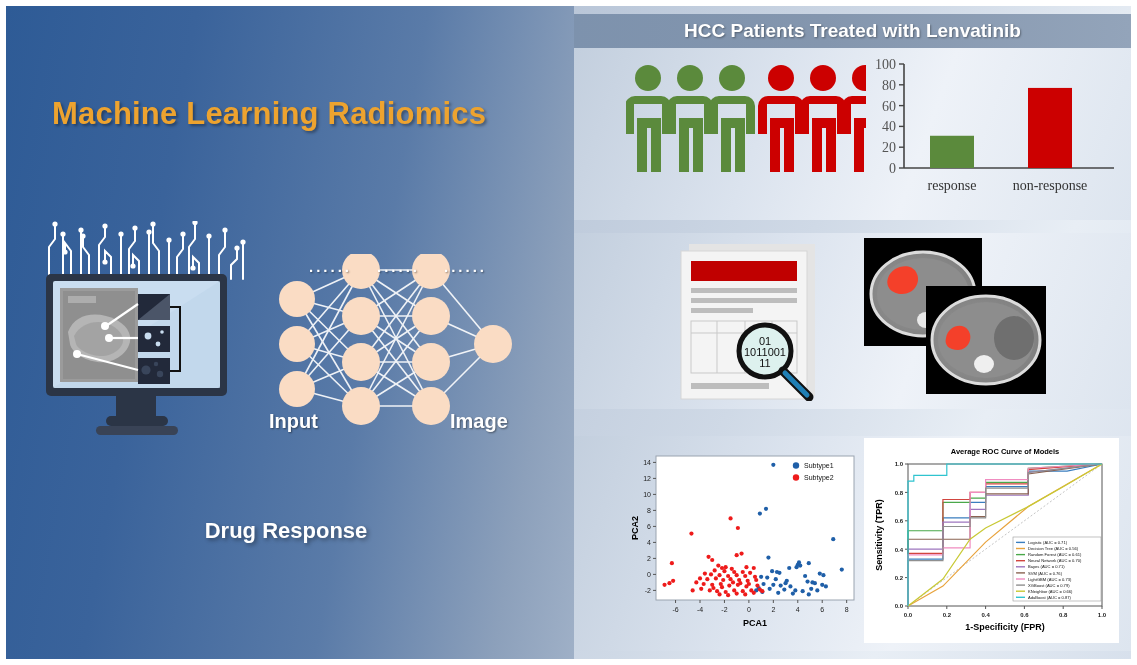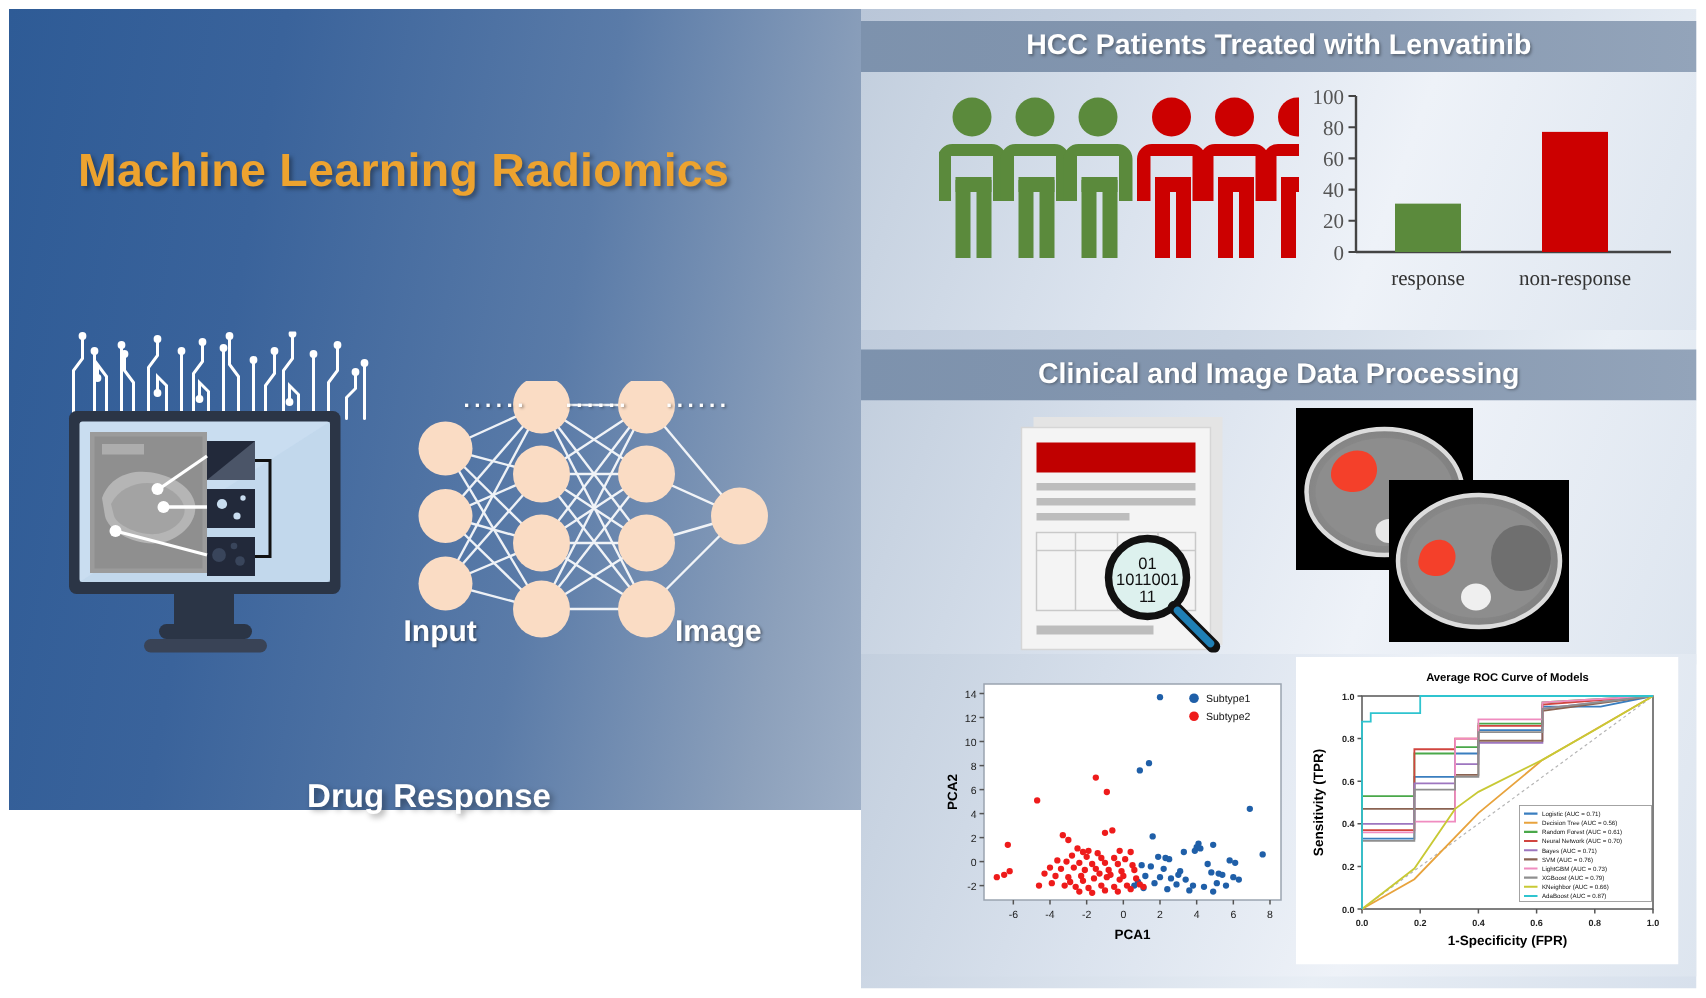--- a/index.html
+++ b/index.html
@@ -5,21 +5,21 @@
   html,body{margin:0;padding:0;background:#ffffff;}
   body{width:1137px;height:665px;overflow:hidden;font-family:"Liberation Sans",sans-serif;}
 
   #abstract{
     position:absolute; left:6px; top:6px; width:1125px; height:653px;
     background:#ffffff; overflow:hidden;
   }
 
   
   #left-panel{
-    position:absolute; left:0; top:0; width:568px; height:534px;
+    position:absolute; left:0; top:0; width:568px; height:653px;
     background:linear-gradient(100deg,#2e5b96 0%,#3a639b 28%,#5a7ba8 62%,#8ca0bb 88%,#9fb0c7 100%);
   }
   #main-title{
     position:absolute; left:46px; top:90px; width:480px;
     color:#eda32f; font-size:31px; font-weight:bold; letter-spacing:.2px;
     text-shadow:2px 2px 3px rgba(0,0,0,.35);
     font-family:"Liberation Sans",sans-serif;
   }
   #drug-response{
     position:absolute; left:40px; top:512px; width:480px; text-align:center;
@@ -309,21 +309,20 @@
             <text x="32" y="19" text-anchor="end" class="bc-tick">100</text>
             <rect x="66" y="85.75999999999999" width="44" height="32.24000000000001" fill="#5b8a3c"></rect>
             <text x="88" y="140" text-anchor="middle" class="bc-cat">response</text>
             <rect x="164" y="37.92" width="44" height="80.08" fill="#cc0000"></rect>
             <text x="186" y="140" text-anchor="middle" class="bc-cat">non-response</text>
           </svg>
       </div>
     </div>
 
     <div class="section" id="sec-2">
-      <div class="sec-header">Clinical and Image Data Processing</div>
       <div class="sec-body">
 
         <svg id="docfig" viewBox="0 0 180 160">
           <rect x="20" y="3" width="126" height="152" fill="#e4e4e4"></rect>
           <rect x="12" y="10" width="126" height="148" fill="#f4f4f4" stroke="#d6d6d6"></rect>
           <rect x="22" y="20" width="106" height="20" fill="#c00000"></rect>
           <g fill="#bdbdbd">
             <rect x="22" y="47" width="106" height="5"></rect>
             <rect x="22" y="57" width="106" height="5"></rect>
             <rect x="22" y="67" width="62" height="5"></rect>

